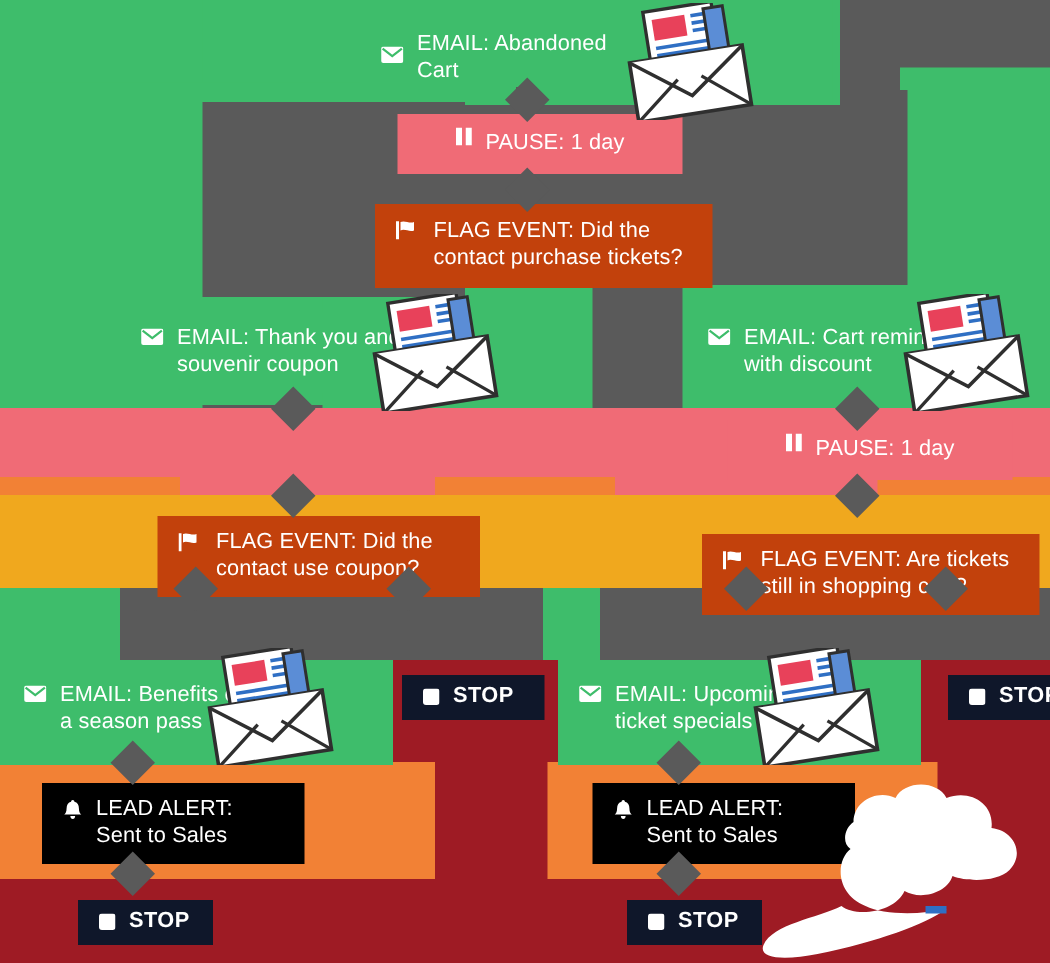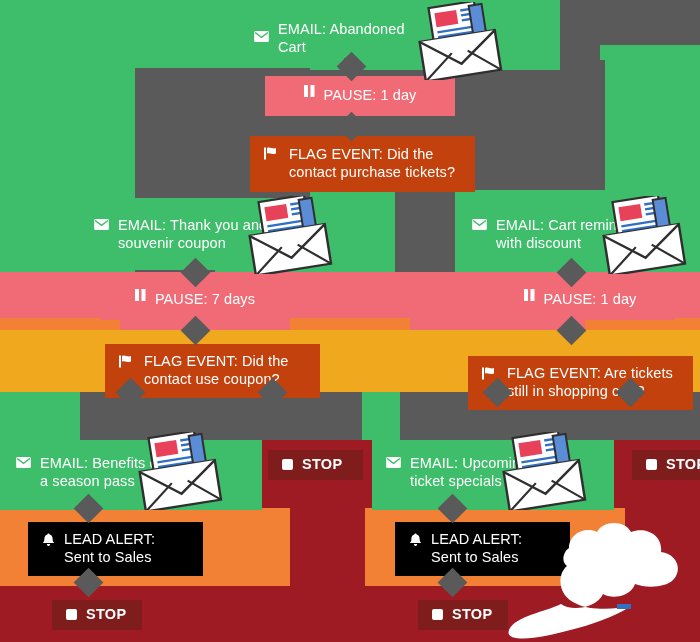--- a/index.html
+++ b/index.html
@@ -33,21 +33,21 @@
     justify-content:center;
     align-self:flex-start;
     margin-top:2px;
   }
 
   
   .n-email{background:#3ebd6b;}
   .n-pause{background:#f06b76;}
   .n-flag {background:#c2410c;}
   .n-lead {background:#000000;}
-  .n-stop {background:#7f1d1d;}
+  .n-stop {background:#0f172a;}
 
   
   .one-line{font-size:14.5px;align-items:center;}
   .two-line{font-size:14.5px;}
   .stop-lbl{font-size:14.5px;font-weight:700;letter-spacing:.3px;}
 
   
   .diamond{
     position:absolute;
     width:21px;height:21px;
@@ -185,29 +185,20 @@
     <span class="ico">
       <svg width="15" height="11" viewBox="0 0 16 12">
           <rect x="0" y="0" width="16" height="12" rx="1.5" fill="#fff"></rect>
           <path d="M1 1.6 L8 7 L15 1.6" stroke="#3ebd6b" stroke-width="1.6" fill="none"></path>
         </svg>
     </span>
     <span class="label">EMAIL: Cart reminder
 with discount</span>
   </div>
 
-  <div class="node n-pause one-line" style="left:100px;top:280px;width:190px;height:40px;justify-content:center;">
-    <span class="ico" style="margin-top:0;">
-      <svg width="11" height="12" viewBox="0 0 11 12">
-          <rect x="0" y="0" width="4" height="12" fill="#fff"></rect>
-          <rect x="6.5" y="0" width="4" height="12" fill="#fff"></rect>
-        </svg>
-    </span>
-    <span class="label">PAUSE: 7 days</span>
-  </div>
 
   <div class="node n-pause one-line" style="left:485px;top:280px;width:190px;height:40px;justify-content:center;">
     <span class="ico" style="margin-top:0;">
       <svg width="11" height="12" viewBox="0 0 11 12">
           <rect x="0" y="0" width="4" height="12" fill="#fff"></rect>
           <rect x="6.5" y="0" width="4" height="12" fill="#fff"></rect>
         </svg>
     </span>
     <span class="label">PAUSE: 1 day</span>
   </div>

